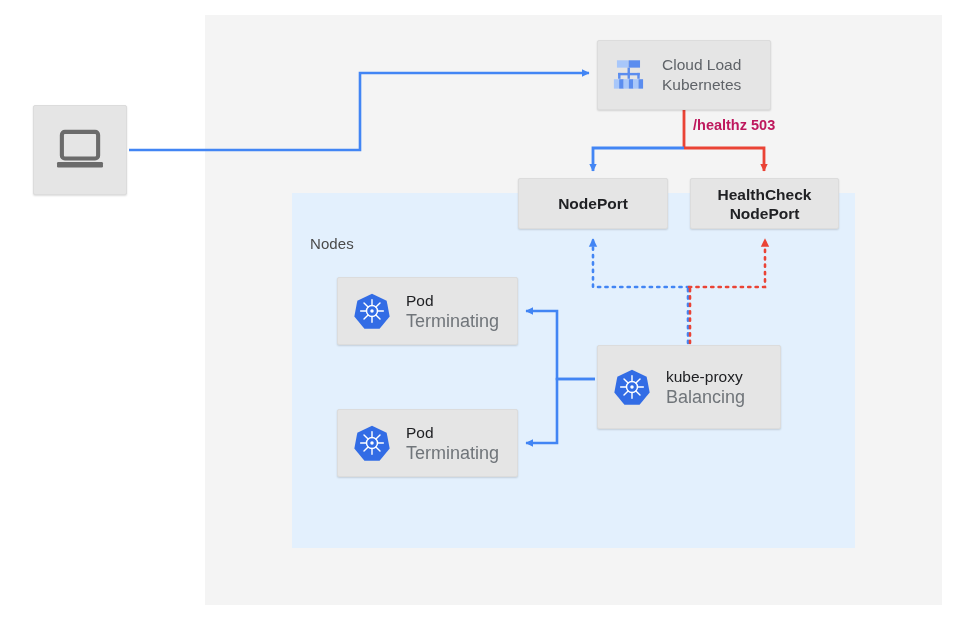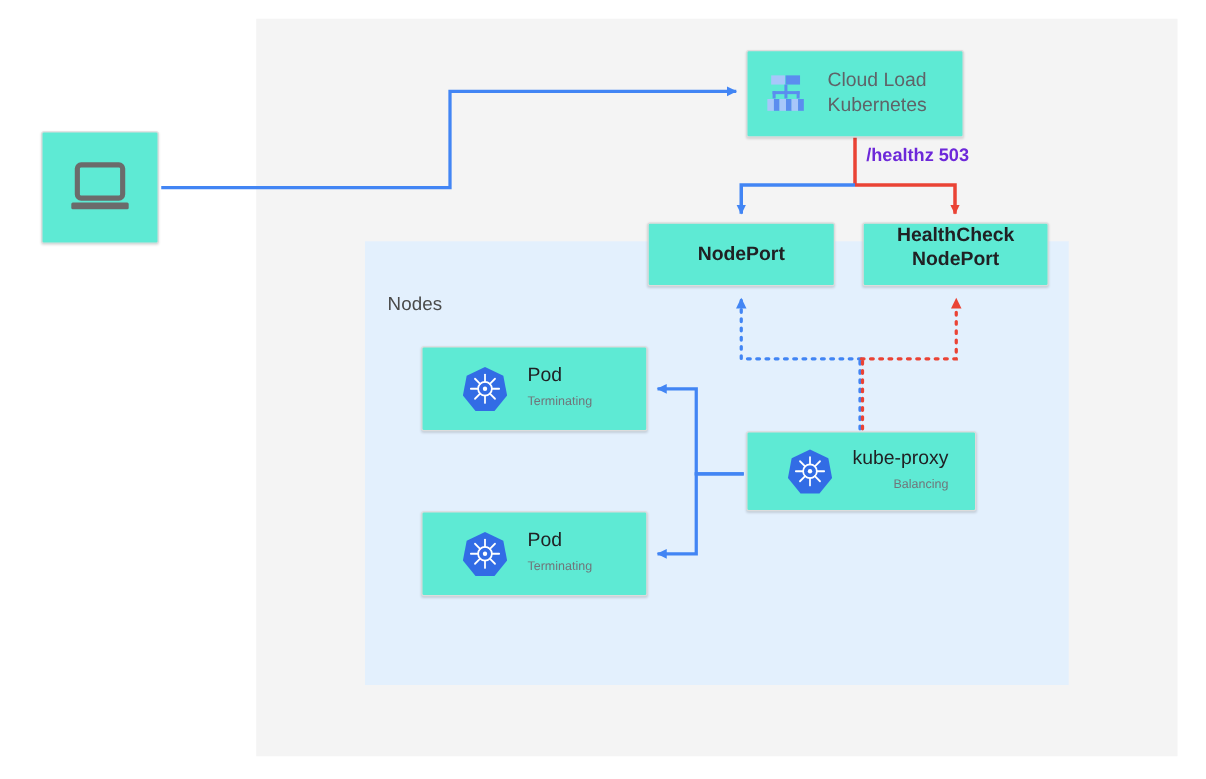--- a/index.html
+++ b/index.html
@@ -38,21 +38,21 @@
     position: absolute;
     left: 310px;
     top: 207px;
     font-size: 15px;
     color: #4a4a4a;
     letter-spacing: .1px;
     margin-top: 28px;
   }
   .card {
     position: absolute;
-    background: #5eead4;
+    background: #e5e5e5;
     border: 1px solid #dcdcdc;
     border-radius: 2px;
     box-sizing: border-box;
     box-shadow: 0 1px 2px rgba(0,0,0,0.14);
   }
   .card-client {
     left: 33px;
     top: 105px;
     width: 94px;
     height: 90px;
@@ -87,21 +87,21 @@
     display: flex;
     align-items: center;
     justify-content: center;
   }
   .card-hcnodeport {
     left: 690px;
     top: 178px;
     width: 149px;
     height: 51px;
     display: flex;
-    align-items: flex-start;
+    align-items: center;
     justify-content: center;
   }
   .port-label {
     font-size: 15.5px;
     font-weight: bold;
     color: #202124;
     text-align: center;
     line-height: 19px;
   }
   .card-pod1 {
@@ -113,44 +113,43 @@
   .card-pod2 {
     left: 337px;
     top: 409px;
     width: 181px;
     height: 68px;
   }
   .card-kubeproxy {
     left: 597px;
     top: 345px;
     width: 184px;
-    height: 64px;
+    height: 84px;
   }
   .card-row {
     display: flex;
     align-items: center;
     height: 100%;
-    padding-left: 30px;
+    padding-left: 14px;
     box-sizing: border-box;
   }
   .card-row .label-block {
     margin-left: 14px;
   }
   .row-title {
     font-size: 15.5px;
     color: #202124;
     line-height: 20px;
     white-space: nowrap;
   }
   .row-sub {
-    font-size: 10px;
+    font-size: 18px;
     color: #70757a;
     line-height: 21px;
     white-space: nowrap;
-    text-align: right;
   }
   .k8s-icon {
     width: 40px;
     height: 40px;
     flex: 0 0 40px;
     display: block;
   }
   .lb-icon {
     width: 42px;
     height: 42px;
@@ -169,21 +168,21 @@
     width: 965px;
     height: 623px;
     pointer-events: none;
   }
   .hz-label {
     position: absolute;
     left: 693px;
     top: 117px;
     font-size: 14.5px;
     font-weight: bold;
-    color: #6d28d9;
+    color: #be185d;
     white-space: nowrap;
   }
 </style>
 </head>
 <body>
 
 <div id="canvas">
 
   <div class="panel-outer"></div>
 

